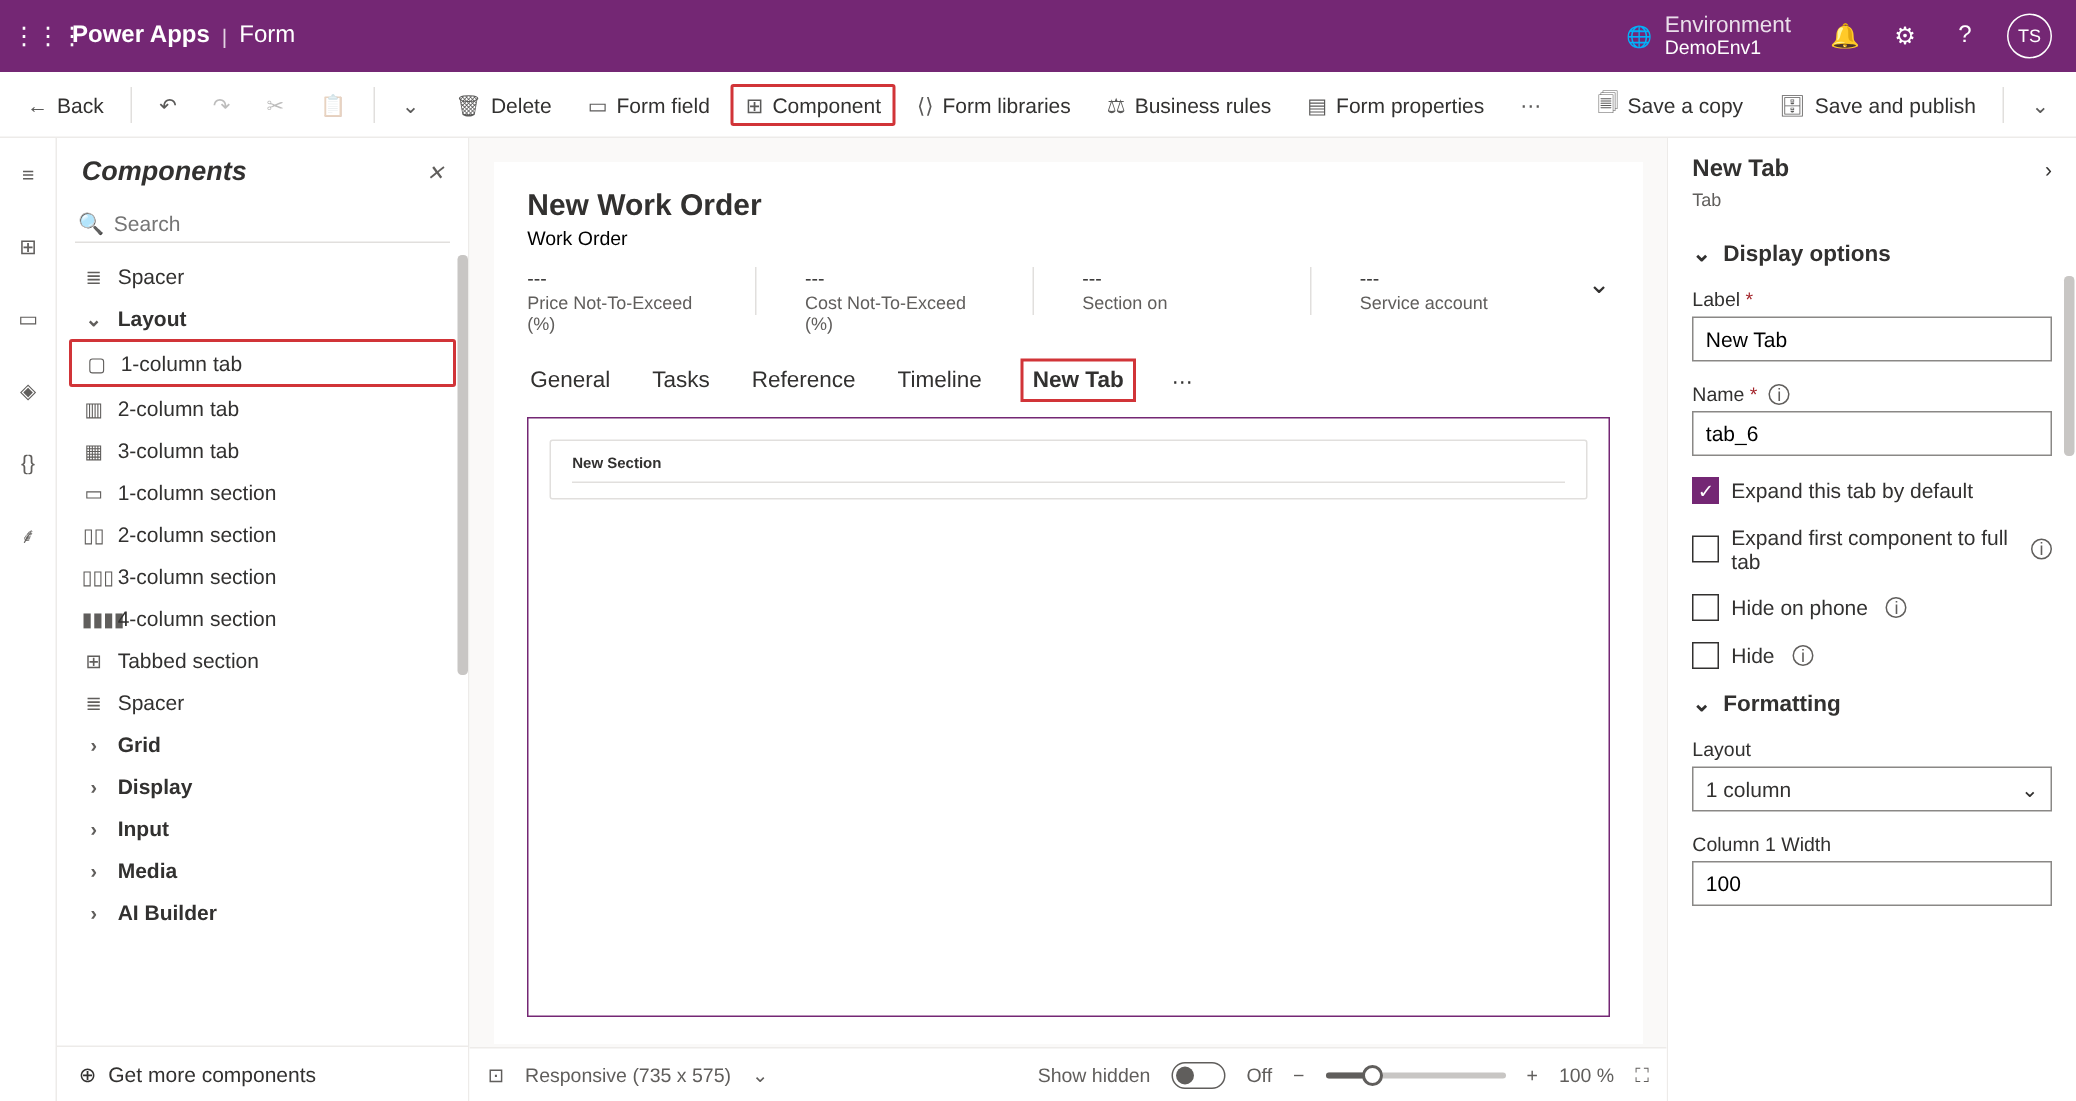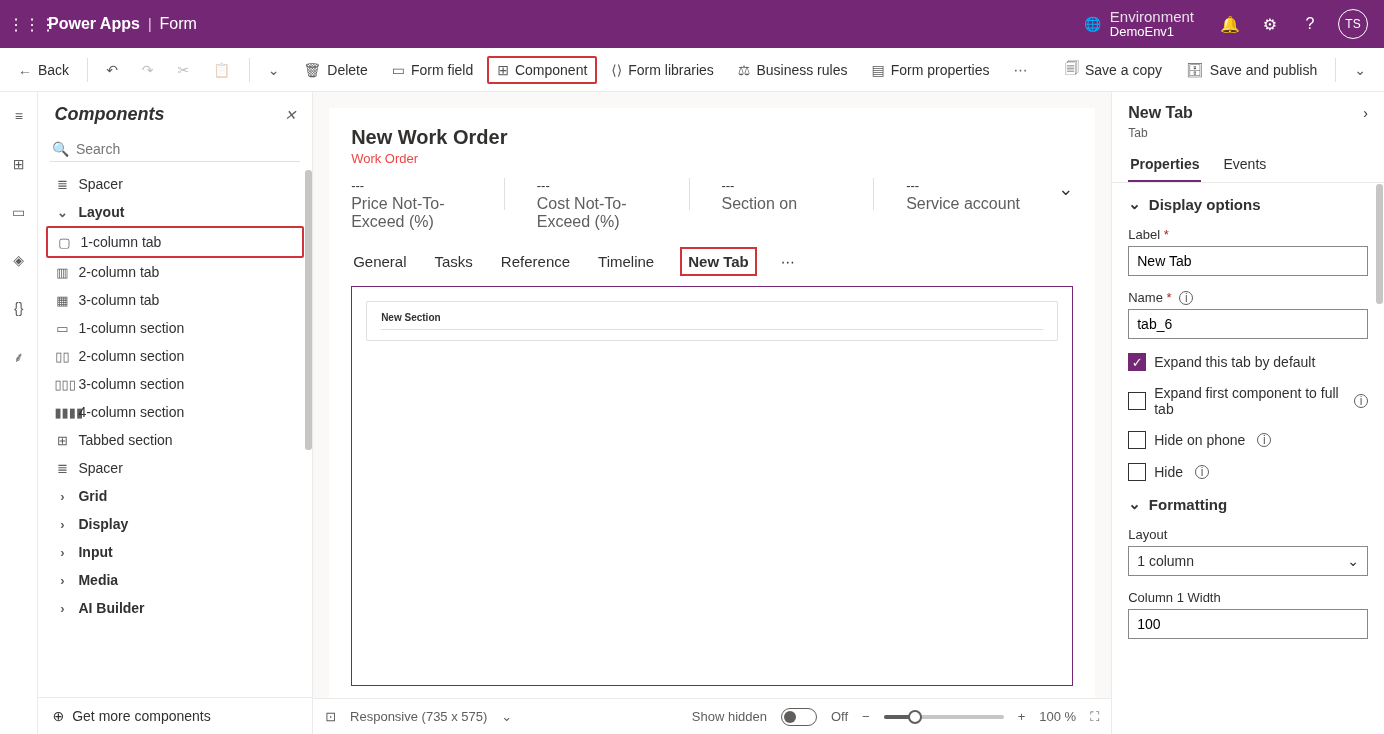--- a/index.html
+++ b/index.html
@@ -45,25 +45,25 @@
 .tree .grp { font-weight: 600; }
 .tree .highlight-item { border: 2px solid #d13438; }
 .panel-footer { border-top: 1px solid #edebe9; padding: 10px 14px; display: flex; align-items: center; gap: 8px; cursor: pointer; }
 .scroll-thumb { position: absolute; right: 0; top: 0; width: 7px; height: 280px; background: #c8c6c4; border-radius: 3px; }
 
 
 .canvas-wrap { flex: 1; background: #faf9f8; display: flex; flex-direction: column; }
 .canvas { flex: 1; padding: 16px; overflow: auto; }
 .form-card { background: #fff; padding: 18px 22px; }
 .form-title { font-size: 20px; font-weight: 600; }
-.form-subtitle { font-size: 13px; color: #ef4444; margin-top: 2px; }
+.form-subtitle { font-size: 13px; color: #000000; margin-top: 2px; }
 .hdr-fields { display: flex; gap: 32px; margin-top: 12px; align-items: flex-start; }
 .hdr-field { min-width: 120px; }
 .hdr-field .val { font-size: 13px; color: #323130; }
-.hdr-field .lbl { font-size: 16px; color: #605e5c; margin-top: 2px; }
+.hdr-field .lbl { font-size: 12px; color: #605e5c; margin-top: 2px; }
 .hdr-sep { width: 1px; height: 32px; background: #e1dfdd; }
 .form-tabs { display: flex; gap: 24px; margin-top: 16px; align-items: center; }
 .form-tab { padding: 6px 2px; font-size: 15px; cursor: pointer; }
 .form-tab.active { font-weight: 600; border-bottom: 2px solid #0078d4; }
 .form-tab.hl { border: 2px solid #d13438; padding: 4px 6px; }
 .canvas-body { margin-top: 10px; border: 1px solid #742774; background: #fff; min-height: 400px; padding: 14px; }
 .section-card { border: 1px solid #e1dfdd; border-radius: 2px; padding: 10px 14px; }
 .section-title { font-size: 10px; font-weight: 600; border-bottom: 1px solid #e1dfdd; padding-bottom: 6px; }
 
 
@@ -336,24 +336,20 @@
       <span>⛶</span>
     </div>
   </div>
 
   <div class="props" style="position:relative">
     <div class="props-header">
       <h3>New Tab</h3>
       <span>›</span>
     </div>
     <div class="crumb">Tab</div>
-    <div class="props-tabs">
-      <div class="props-tab active">Properties</div>
-      <div class="props-tab">Events</div>
-    </div>
     <div class="props-body">
       <div class="sect-head">
           <span>⌄</span>
           <span>Display options</span>
         </div>
       <div>
         <div class="field-label"><span>Label</span> <span class="req">*</span></div>
         <input class="text-input" value="New Tab" style="">
       </div>
       <div>

